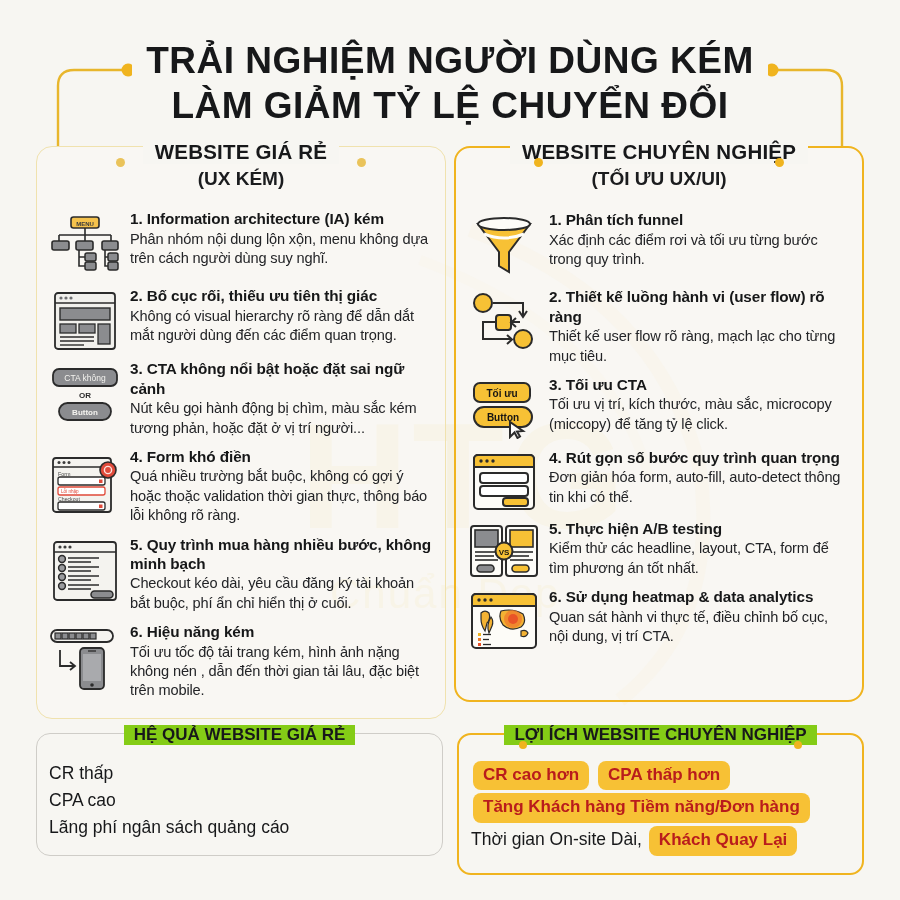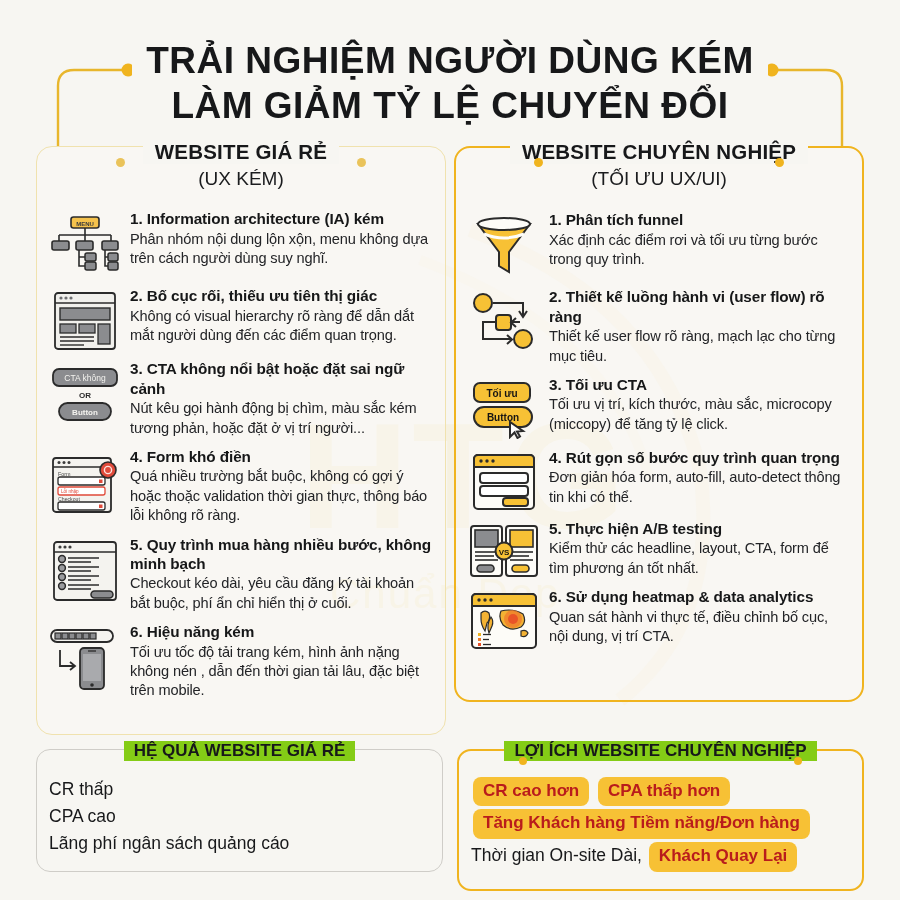--- a/index.html
+++ b/index.html
@@ -47,26 +47,26 @@
 
   .col-head {
     position: absolute; top: -6px; left: 0; right: 0;
     text-align: center; z-index: 4;
   }
   .col-title {
     display: inline-block; background: #f7f6f2; padding: 0 12px;
     font-size: 20.5px; font-weight: 800; color: #17181a; letter-spacing: .2px;
   }
   .col-sub {
-    margin-top: 4px; font-size: 19px; color: #1b1c1e; font-weight: 400;
+    margin-top: 4px; font-size: 19px; color: #1b1c1e; font-weight: 700;
   }
 
   .col-box {
     border: 1.6px solid #f0e2ae; border-radius: 16px;
-    padding: 62px 12px 24px 12px; min-height: 556px;
+    padding: 62px 12px 8px 12px; min-height: 556px;
     background: rgba(250,249,245,.45);
   }
   .col.pro .col-box { border: 2px solid #f0b41f; }
 
   .head-dot { position: absolute; width: 9px; height: 9px; border-radius: 50%; background: #f0b41f; top: 12px; z-index: 5; }
   .head-dot.l { left: 80px; }
   .head-dot.r { right: 80px; }
   .col.cheap .head-dot { background: #eac35a; }
 
   .item { display: flex; gap: 9px; align-items: flex-start; margin-bottom: 9px; }

